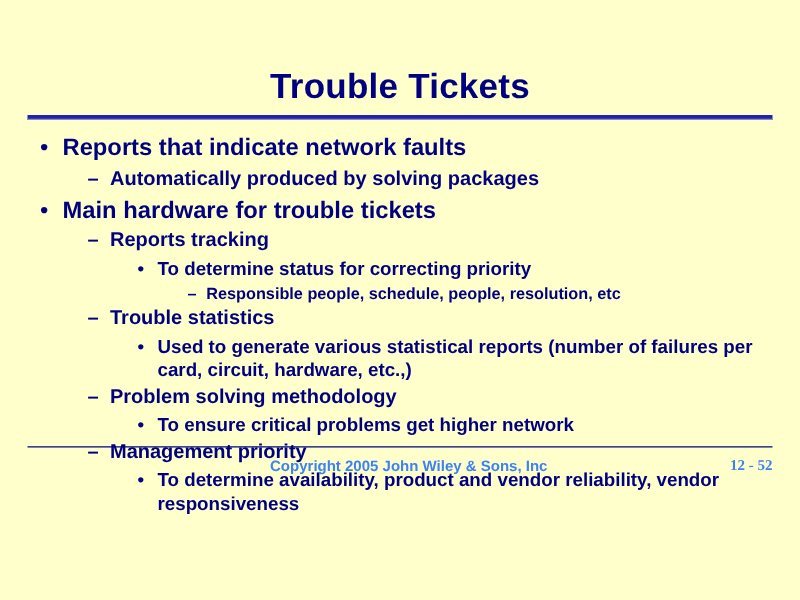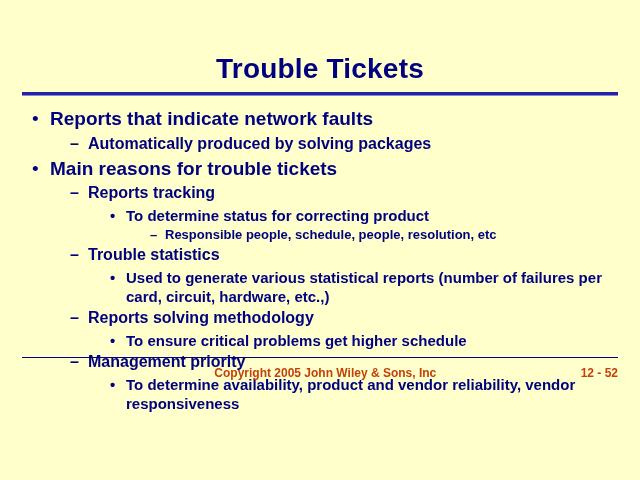--- a/index.html
+++ b/index.html
@@ -99,29 +99,30 @@
   }
   .footer {
     position: absolute;
     left: 22px;
     right: 22px;
     bottom: 16px;
     display: flex;
     align-items: center;
     font-size: 12px;
     font-weight: bold;
-    color: #c2410c;
+    color: #3b82f6;
   }
   .copyright {
     flex: 1 1 auto;
     text-align: center;
     padding-left: 48px;
   }
   .pagenum {
     flex: 0 0 auto;
+    font-family: Liberation Serif, serif;
   }
 </style>
 </head>
 <body>
 
 <div class="slide">
 
   <div class="title">Trouble Tickets</div>
   <div class="title-rule"></div>
 
@@ -132,56 +133,56 @@
       <span class="text">Reports that indicate network faults</span>
     </div>
 
     <div class="line lvl2">
       <span class="bullet">–</span>
       <span class="text">Automatically produced by solving packages</span>
     </div>
 
     <div class="line lvl1">
       <span class="bullet">•</span>
-      <span class="text">Main reasons for trouble tickets</span>
+      <span class="text">Main hardware for trouble tickets</span>
     </div>
 
     <div class="line lvl2">
       <span class="bullet">–</span>
       <span class="text">Reports tracking</span>
     </div>
 
     <div class="line lvl3">
       <span class="bullet">•</span>
-      <span class="text">To determine status for correcting product</span>
+      <span class="text">To determine status for correcting priority</span>
     </div>
 
     <div class="line lvl4">
       <span class="bullet">–</span>
       <span class="text">Responsible people, schedule, people, resolution, etc</span>
     </div>
 
     <div class="line lvl2">
       <span class="bullet">–</span>
       <span class="text">Trouble statistics</span>
     </div>
 
     <div class="line lvl3">
       <span class="bullet">•</span>
       <span class="text">Used to generate various statistical reports (number of failures per card, circuit, hardware, etc.,)</span>
     </div>
 
     <div class="line lvl2">
       <span class="bullet">–</span>
-      <span class="text">Reports solving methodology</span>
-    </div>
-
-    <div class="line lvl3">
-      <span class="bullet">•</span>
-      <span class="text">To ensure critical problems get higher schedule</span>
+      <span class="text">Problem solving methodology</span>
+    </div>
+
+    <div class="line lvl3">
+      <span class="bullet">•</span>
+      <span class="text">To ensure critical problems get higher network</span>
     </div>
 
     <div class="line lvl2">
       <span class="bullet">–</span>
       <span class="text">Management priority</span>
     </div>
 
     <div class="line lvl3">
       <span class="bullet">•</span>
       <span class="text">To determine availability, product and vendor reliability, vendor responsiveness</span>

